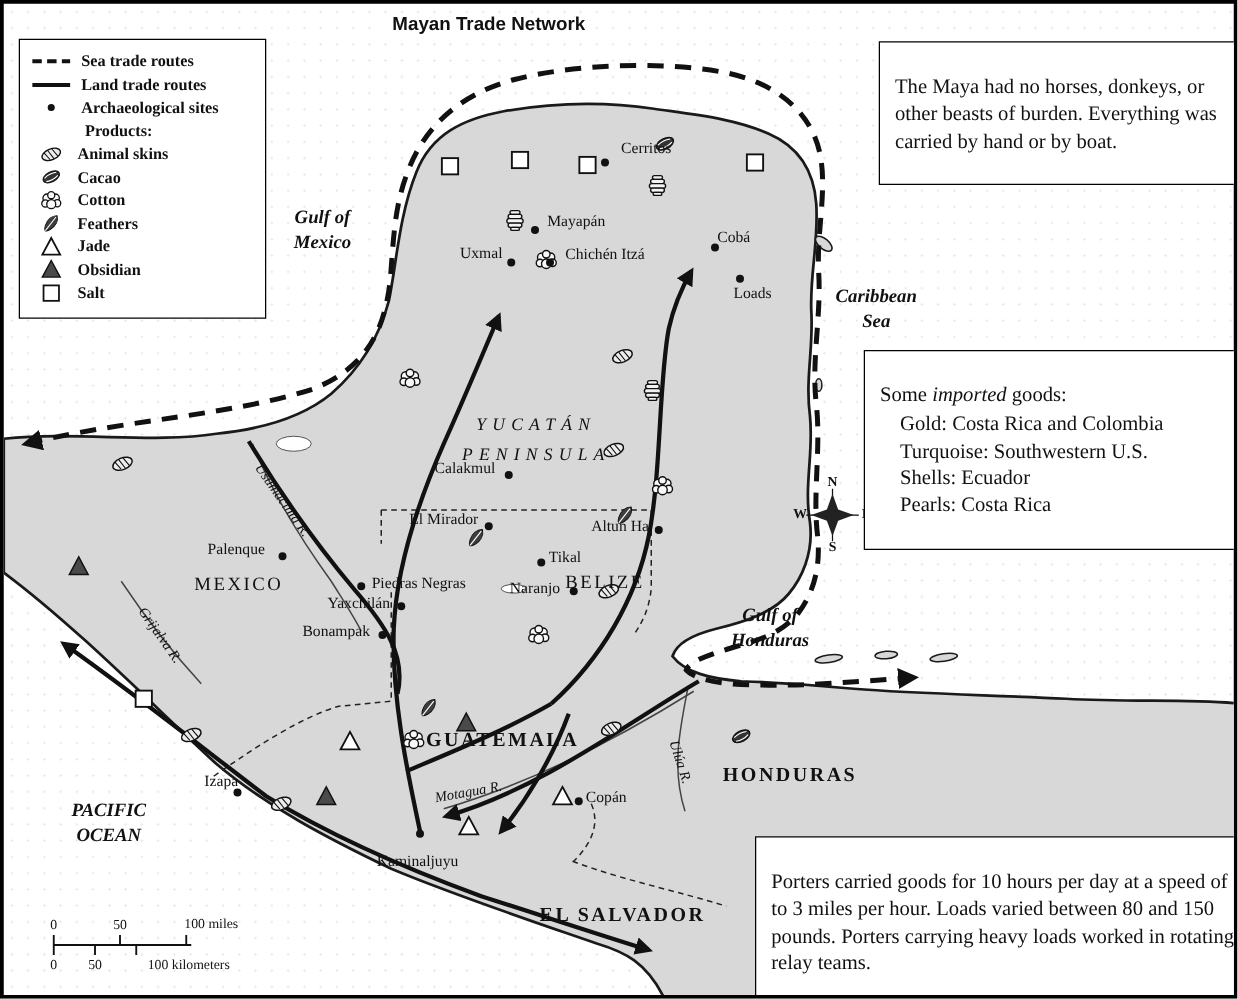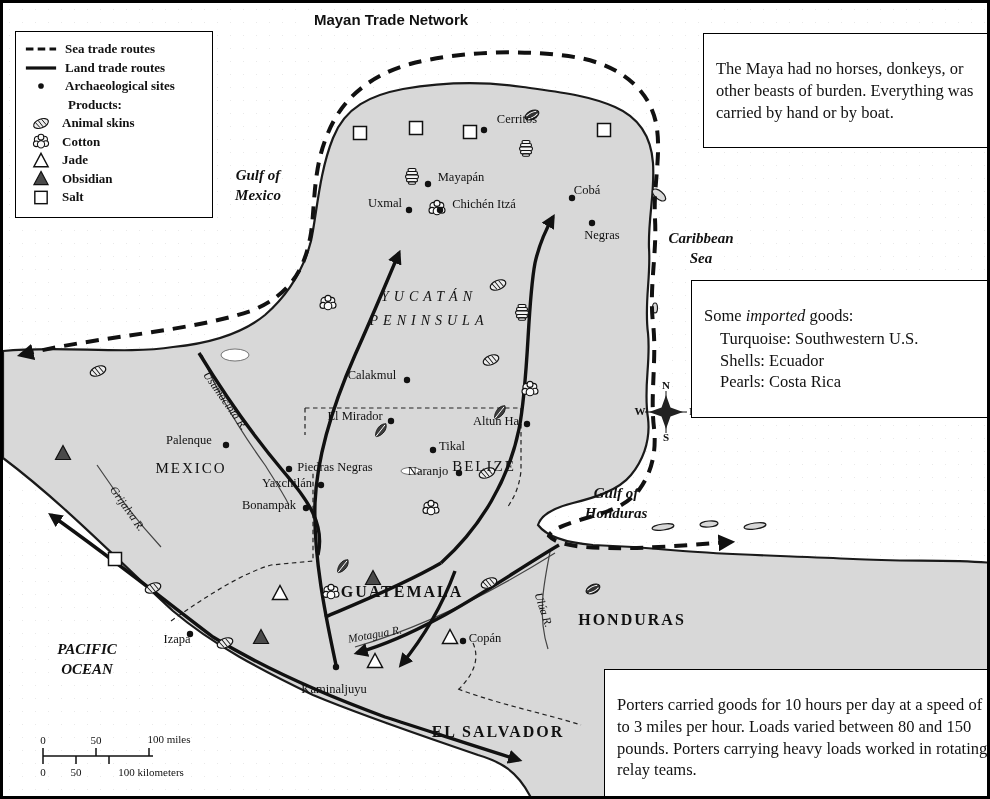--- a/index.html
+++ b/index.html
@@ -13,21 +13,21 @@
   #map-svg{position:absolute;left:0;top:0;}
   .map-label{
     position:absolute;transform:translate(-50%,-50%);
     font-family:"Liberation Serif",serif;color:#111;
     white-space:pre-line;text-align:center;line-height:1.2;pointer-events:none;
   }
   .site-label{font-size:12.5px;white-space:nowrap;}
   .water-label{font-size:15px;font-weight:bold;font-style:italic;line-height:1.3;}
   .region-label{font-size:15px;letter-spacing:2px;white-space:nowrap;}
   .region-bold{font-weight:bold;font-size:16px;}
-  .peninsula-label{font-size:14px;font-style:italic;letter-spacing:5px;line-height:1.7;white-space:pre-line;}
+  .peninsula-label{font-size:14px;font-style:italic;letter-spacing:5px;line-height:1.7;white-space:pre-line;margin-top:44px;}
   .river-label{font-size:11.5px;font-style:italic;white-space:nowrap;}
   .compass-letter{font-size:11px;font-weight:bold;}
   .scale-label{font-size:11px;white-space:nowrap;}
   .title{
     position:absolute;left:388px;top:8px;transform:translateX(-50%);
     font-family:"Liberation Sans",sans-serif;font-weight:bold;font-size:15px;
     white-space:nowrap;background:#fff;padding:0 8px;
   }
   .legend{
     position:absolute;left:12px;top:28px;width:198px;box-sizing:border-box;
@@ -367,31 +367,31 @@
     <div class="map-label scale-label" style="left:93px;top:738px;">50</div>
     <div class="map-label scale-label" style="left:166px;top:737px;">100 miles</div>
     <div class="map-label scale-label" style="left:40px;top:770px;">0</div>
     <div class="map-label scale-label" style="left:73px;top:770px;">50</div>
     <div class="map-label scale-label" style="left:148px;top:770px;">100 kilometers</div>
   <div class="map-label site-label" style="left: 514px; top: 116px;">Cerritos</div>
       <div class="map-label site-label" style="left: 458px; top: 174px;">Mayapán</div>
       <div class="map-label site-label" style="left: 481px; top: 201px;">Chichén Itzá</div>
       <div class="map-label site-label" style="left: 584px; top: 187px;">Cobá</div>
       <div class="map-label site-label" style="left: 382px; top: 200px;">Uxmal</div>
-      <div class="map-label site-label" style="left: 599px; top: 232px;">Negras</div>
+      <div class="map-label site-label" style="left: 599px; top: 232px;">Loads</div>
       <div class="map-label site-label" style="left: 369px; top: 372px;">Calakmul</div>
       <div class="map-label site-label" style="left: 352px; top: 413px;">El Mirador</div>
       <div class="map-label site-label" style="left: 493px; top: 418px;">Altun Ha</div>
       <div class="map-label site-label" style="left: 186px; top: 437px;">Palenque</div>
       <div class="map-label site-label" style="left: 449px; top: 443px;">Tikal</div>
       <div class="map-label site-label" style="left: 332px; top: 464px;">Piedras Negras</div>
       <div class="map-label site-label" style="left: 425px; top: 468px;">Naranjo</div>
       <div class="map-label site-label" style="left: 284px; top: 480px;">Yaxchilán</div>
       <div class="map-label site-label" style="left: 266px; top: 502px;">Bonampak</div>
-      <div class="map-label site-label" style="left: 174px; top: 636px;">Izapa</div>
+      <div class="map-label site-label" style="left: 174px; top: 622px;">Izapa</div>
       <div class="map-label site-label" style="left: 482px; top: 635px;">Copán</div>
       <div class="map-label site-label" style="left: 331px; top: 686px;">Kaminaljuyu</div>
       <div class="map-label water-label" style="left: 255px; top: 182px;">Gulf of
 Mexico</div>
       <div class="map-label water-label" style="left: 698px; top: 245px;">Caribbean
 Sea</div>
       <div class="map-label water-label" style="left: 613px; top: 500px;">Gulf of
 Honduras</div>
       <div class="map-label water-label" style="left: 84px; top: 656px;">PACIFIC
 OCEAN</div>
@@ -435,33 +435,51 @@
           <svg viewBox="-11 -10 22 20" class="legend-prod-ic">
             <g transform="rotate(-22)">
               <ellipse rx="8.2" ry="4.6" fill="#ececec" stroke="#111" stroke-width="1.2"></ellipse>
               <path d="M-5.2,-3.4 L-2.6,3.6 M-1.6,-4.2 L0.8,4.2 M2.2,-4 L4.6,3.2" stroke="#111" fill="none" stroke-width="0.9"></path>
             </g>
           </svg>
           <span>Animal skins</span>
         </div>
         <div class="legend-row">
           <svg viewBox="-11 -10 22 20" class="legend-prod-ic">
+            <g transform="rotate(-28)">
+              <ellipse rx="7.5" ry="4.2" fill="#333" stroke="#111" stroke-width="1"></ellipse>
+              <path d="M-5.5,-1.6 Q0,-3.4 5.5,-1.4 M-5.5,1.6 Q0,3.4 5.5,1.4" stroke="#fff" fill="none" stroke-width="0.9"></path>
+            </g>
+          </svg>
+          <span>Cacao</span>
+        </div>
+        <div class="legend-row">
+          <svg viewBox="-11 -10 22 20" class="legend-prod-ic">
             <g fill="#f8f8f8" stroke="#111" stroke-width="1.1">
               <circle cx="-3.4" cy="-2" r="3.6"></circle>
               <circle cx="3.4" cy="-2.2" r="3.4"></circle>
               <circle cx="-5" cy="2.4" r="3"></circle>
               <circle cx="5" cy="2.2" r="3"></circle>
               <circle cx="0" cy="3" r="3.8"></circle>
               <circle cx="0" cy="-4.6" r="3"></circle>
             </g>
           </svg>
           <span>Cotton</span>
         </div>
         <div class="legend-row">
           <svg viewBox="-11 -10 22 20" class="legend-prod-ic">
+            <g transform="rotate(38)">
+              <path d="M0,-8 C3.6,-5.2 4.6,-0.2 2.6,4.8 C1.6,7 0.6,8.2 0,8.2 C-0.6,8.2 -1.6,7 -2.6,4.8 C-4.6,-0.2 -3.6,-5.2 0,-8 Z" fill="#3d3d3d" stroke="#111" stroke-width="0.8"></path>
+              <line x1="0" y1="-6.5" x2="0" y2="8" stroke="#fff" stroke-width="0.9"></line>
+            </g>
+          </svg>
+          <span>Feathers</span>
+        </div>
+        <div class="legend-row">
+          <svg viewBox="-11 -10 22 20" class="legend-prod-ic">
             <polygon points="0,-7.5 7.5,6.5 -7.5,6.5" fill="#fff" stroke="#111" stroke-width="1.5"></polygon>
           </svg>
           <span>Jade</span>
         </div>
         <div class="legend-row">
           <svg viewBox="-11 -10 22 20" class="legend-prod-ic">
             <polygon points="0,-7.5 7.5,6.5 -7.5,6.5" fill="#4a4a4a" stroke="#111" stroke-width="1.2"></polygon>
           </svg>
           <span>Obsidian</span>
         </div>
@@ -474,20 +492,21 @@
       </div>
   </div>
 
   <div class="callout" id="box-beasts">
     <span>The Maya had no horses, donkeys, or other beasts of burden. Everything was carried by hand or by boat.</span>
   </div>
 
   <div class="callout" id="box-imported">
     <div><span>Some </span><em>imported</em><span> goods:</span></div>
     <ul id="imported-list">
+        <li>Gold: Costa Rica and Colombia</li>
         <li>Turquoise: Southwestern U.S.</li>
         <li>Shells: Ecuador</li>
         <li>Pearls: Costa Rica</li>
       </ul>
   </div>
 
   <div class="callout" id="box-porters">
     <span>Porters carried goods for 10 hours per day at a speed of 1 to 3 miles per hour. Loads varied between 80 and 150 pounds. Porters carrying heavy loads worked in rotating relay teams.</span>
   </div>
 

